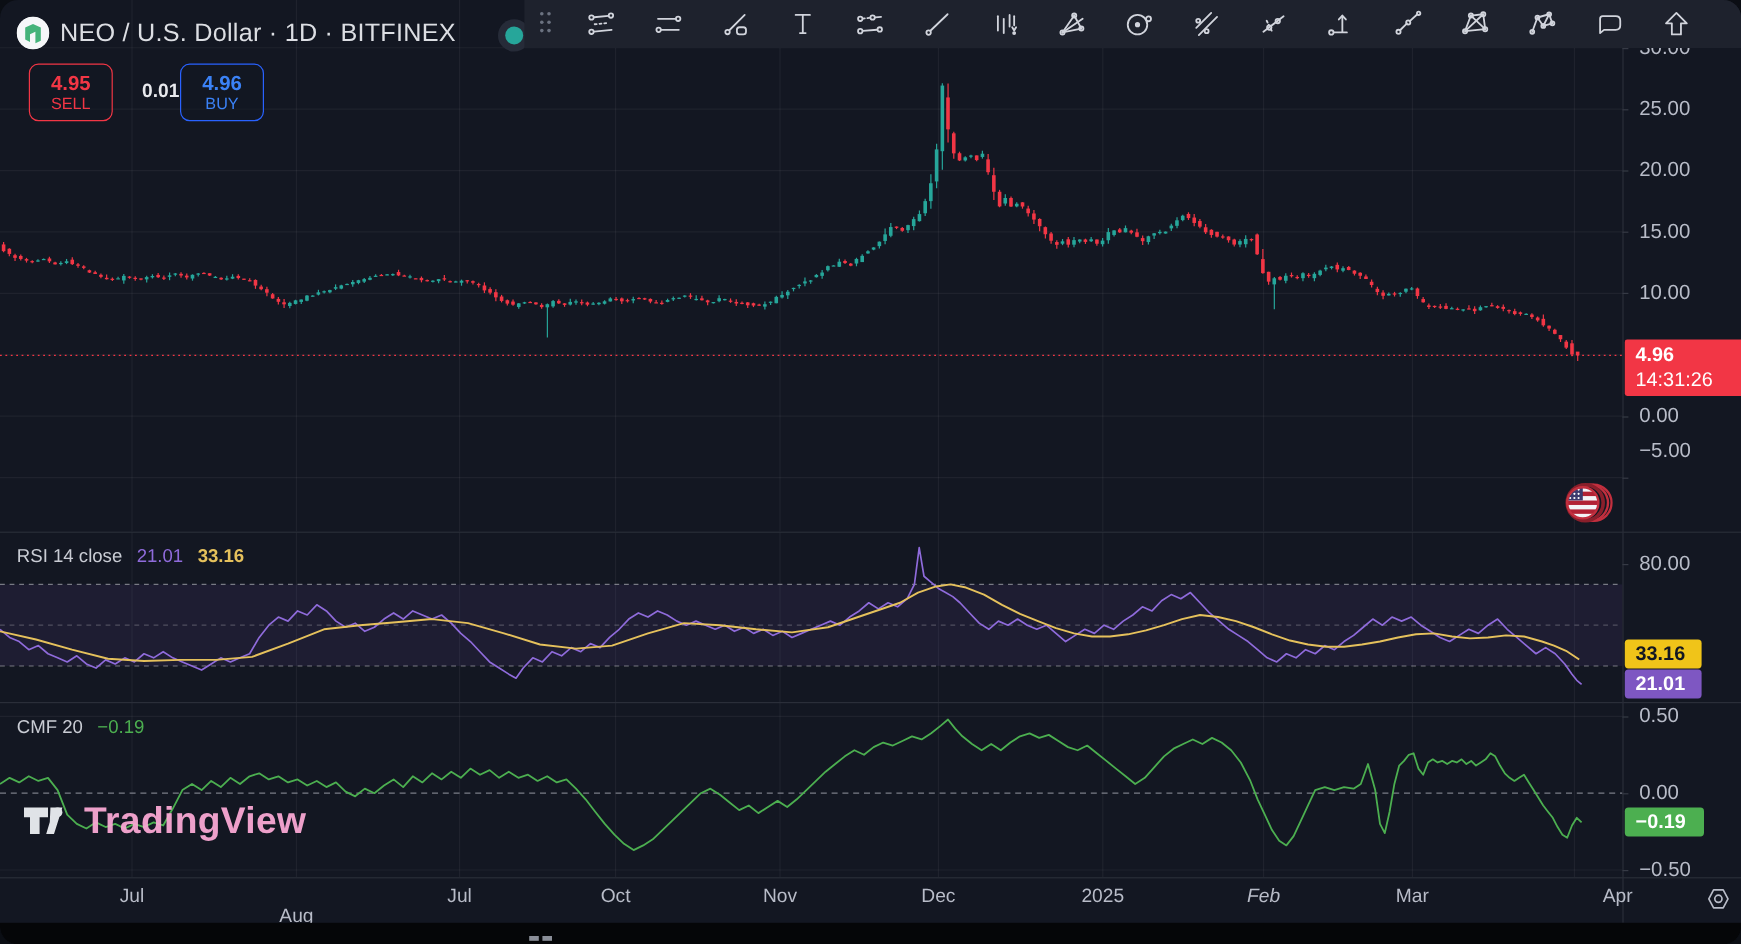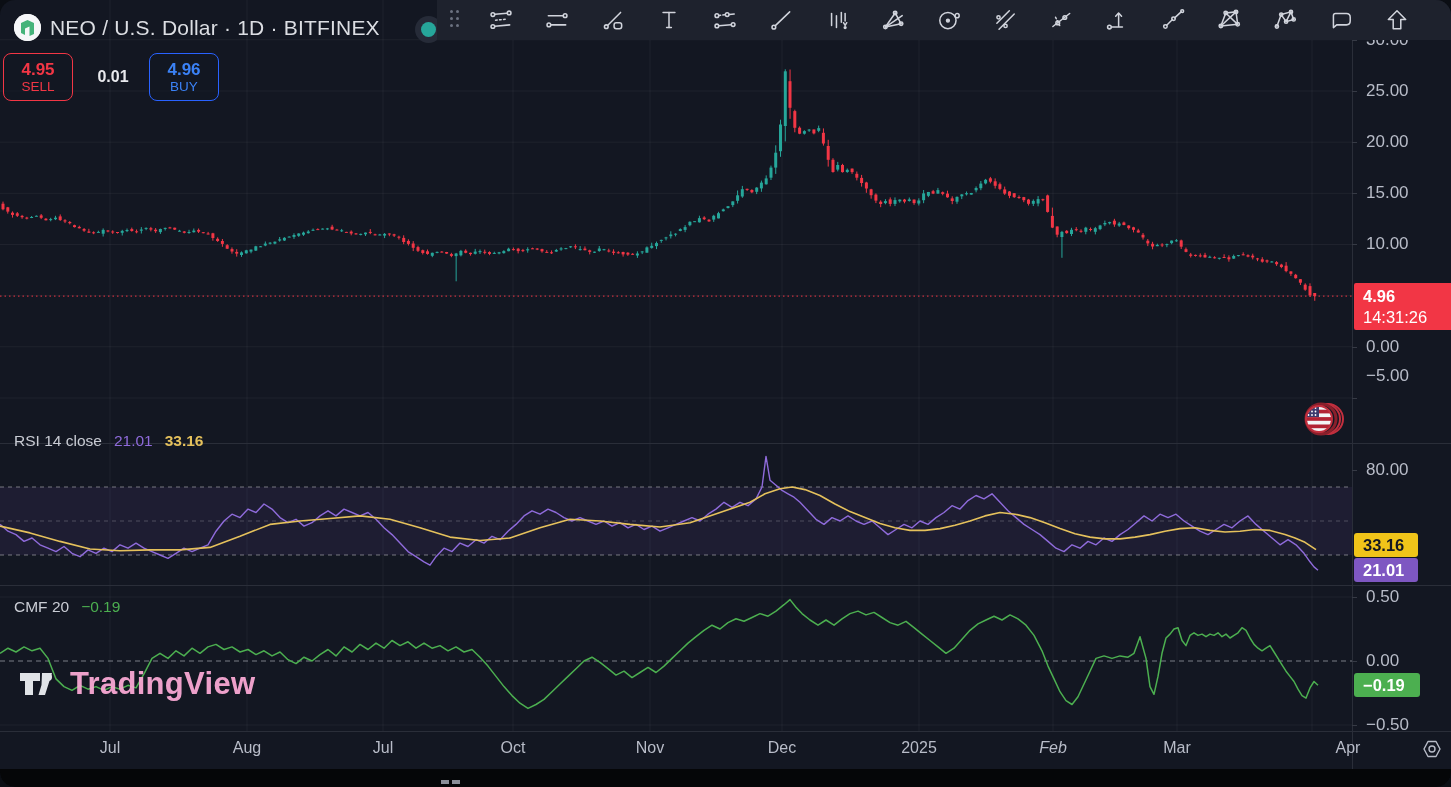--- a/index.html
+++ b/index.html
@@ -8,21 +8,21 @@
   svg{display:block}
   .pane{position:absolute;left:0;}
   .divider{position:absolute;left:0;width:1451px;height:1px;background:#2a2e39;z-index:3;}
   .axis-border{position:absolute;top:0;width:1px;height:769px;background:#2a2e39;z-index:3;}
   
   .sym-row{position:absolute;left:14px;top:14px;display:flex;align-items:center;gap:9px;z-index:6;cursor:pointer;}
   .sym-logo{width:27px;height:27px;border-radius:50%;background:#f6f7f9;display:flex;align-items:center;justify-content:center;}
   .sym-title{font-size:21px;color:#dcdee3;letter-spacing:.2px;}
   .status-dot{position:absolute;left:415px;top:16px;width:27px;height:27px;border-radius:50%;background:#262b38;display:flex;align-items:center;justify-content:center;z-index:6;cursor:pointer;}
   .status-dot i{width:15px;height:15px;border-radius:50%;background:#26a69a;display:block;}
-  .trade-row{position:absolute;left:3px;top:53px;display:flex;align-items:flex-start;z-index:6;gap:20px;}
+  .trade-row{position:absolute;left:24px;top:53px;display:flex;align-items:flex-start;z-index:6;}
   .trade-btn{width:68px;height:46px;border-radius:8px;display:flex;flex-direction:column;align-items:center;justify-content:center;line-height:1.12;cursor:pointer;background:rgba(19,23,34,.55);}
   .trade-btn .p{font-size:17px;font-weight:bold;}
   .trade-btn .l{font-size:13.5px;}
   .sell{border:1px solid #f23645;color:#f23645;}
   .buy{border:1px solid #2962ff;color:#3b82f6;margin-left:56px;}
   .spread{position:absolute;left:82px;width:56px;text-align:center;top:15px;font-size:16px;font-weight:bold;color:#e8e9ed;}
   
   .toolbar{position:absolute;left:437px;top:0;width:1014px;height:40px;background:#1e222d;z-index:10;
            display:flex;align-items:center;gap:0;}
   .grab{width:22px;height:26px;margin:0 6px 0 8px;display:grid;grid-template-columns:6px 6px;grid-auto-rows:7px;justify-content:center;align-content:center;cursor:grab;}
@@ -880,21 +880,21 @@
   <div class="pill pill-yellow" style="top:533px">
     <span>33.16</span>
   </div>
   <div class="pill pill-purple" style="top:558px">
     <span>21.01</span>
   </div>
   <div class="pill pill-green" style="top:673px">
     <span>−0.19</span>
   </div>
 
-  <div class="ind-head" style="top:432px">
+  <div class="ind-head" style="top:455px">
     <span class="t">RSI 14 close</span>
     <span style="color:#8f6bdb">21.01</span>
     <span style="color:#e5c15c;font-weight:bold">33.16</span>
   </div>
   <div class="ind-head" style="top:598px">
     <span class="t">CMF 20</span>
     <span style="color:#4caf50">−0.19</span>
   </div>
 
   <div class="watermark">
@@ -931,21 +931,21 @@
             <circle cx="12" cy="18" r="0.9"></circle>
             <circle cx="15.5" cy="18" r="0.9"></circle>
         </g>
       </g>
       <circle cx="19" cy="22" r="13" fill="none" stroke="#c22f3e" stroke-width="2"></circle>
     </svg>
   </div>
 
   <div id="time-labels">
       <div class="time-label" style="left: 110px;">Jul</div>
-      <div class="time-label" style="left: 247px;">Aug</div>
+      <div class="time-label" style="left: 247px; margin-top: 16px;">Aug</div>
       <div class="time-label" style="left: 383px;">Jul</div>
       <div class="time-label" style="left: 513px;">Oct</div>
       <div class="time-label" style="left: 650px;">Nov</div>
       <div class="time-label" style="left: 782px;">Dec</div>
       <div class="time-label" style="left: 919px;">2025</div>
       <div class="time-label" style="left: 1053px; font-style: italic;">Feb</div>
       <div class="time-label" style="left: 1177px;">Mar</div>
       <div class="time-label" style="left: 1312px; margin-left: 36px;">Apr</div>
     </div>
   <div class="tz-btn">

